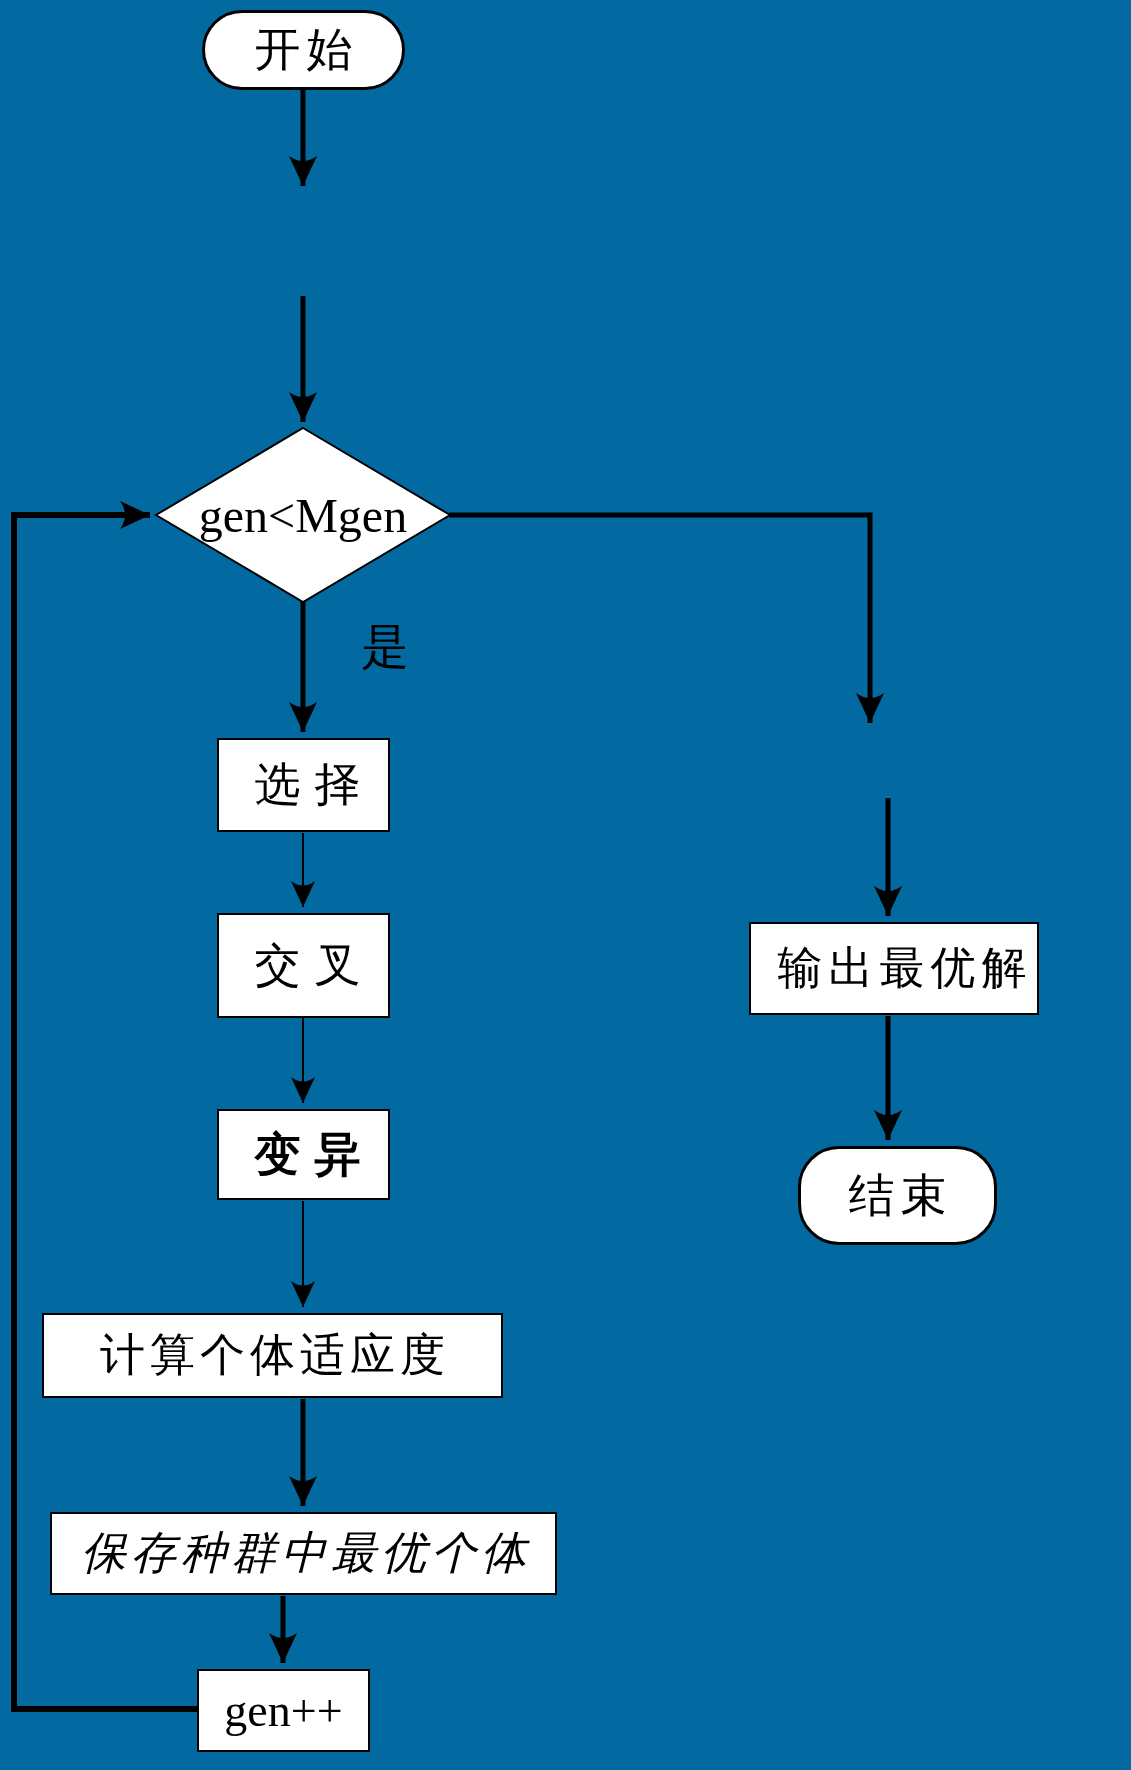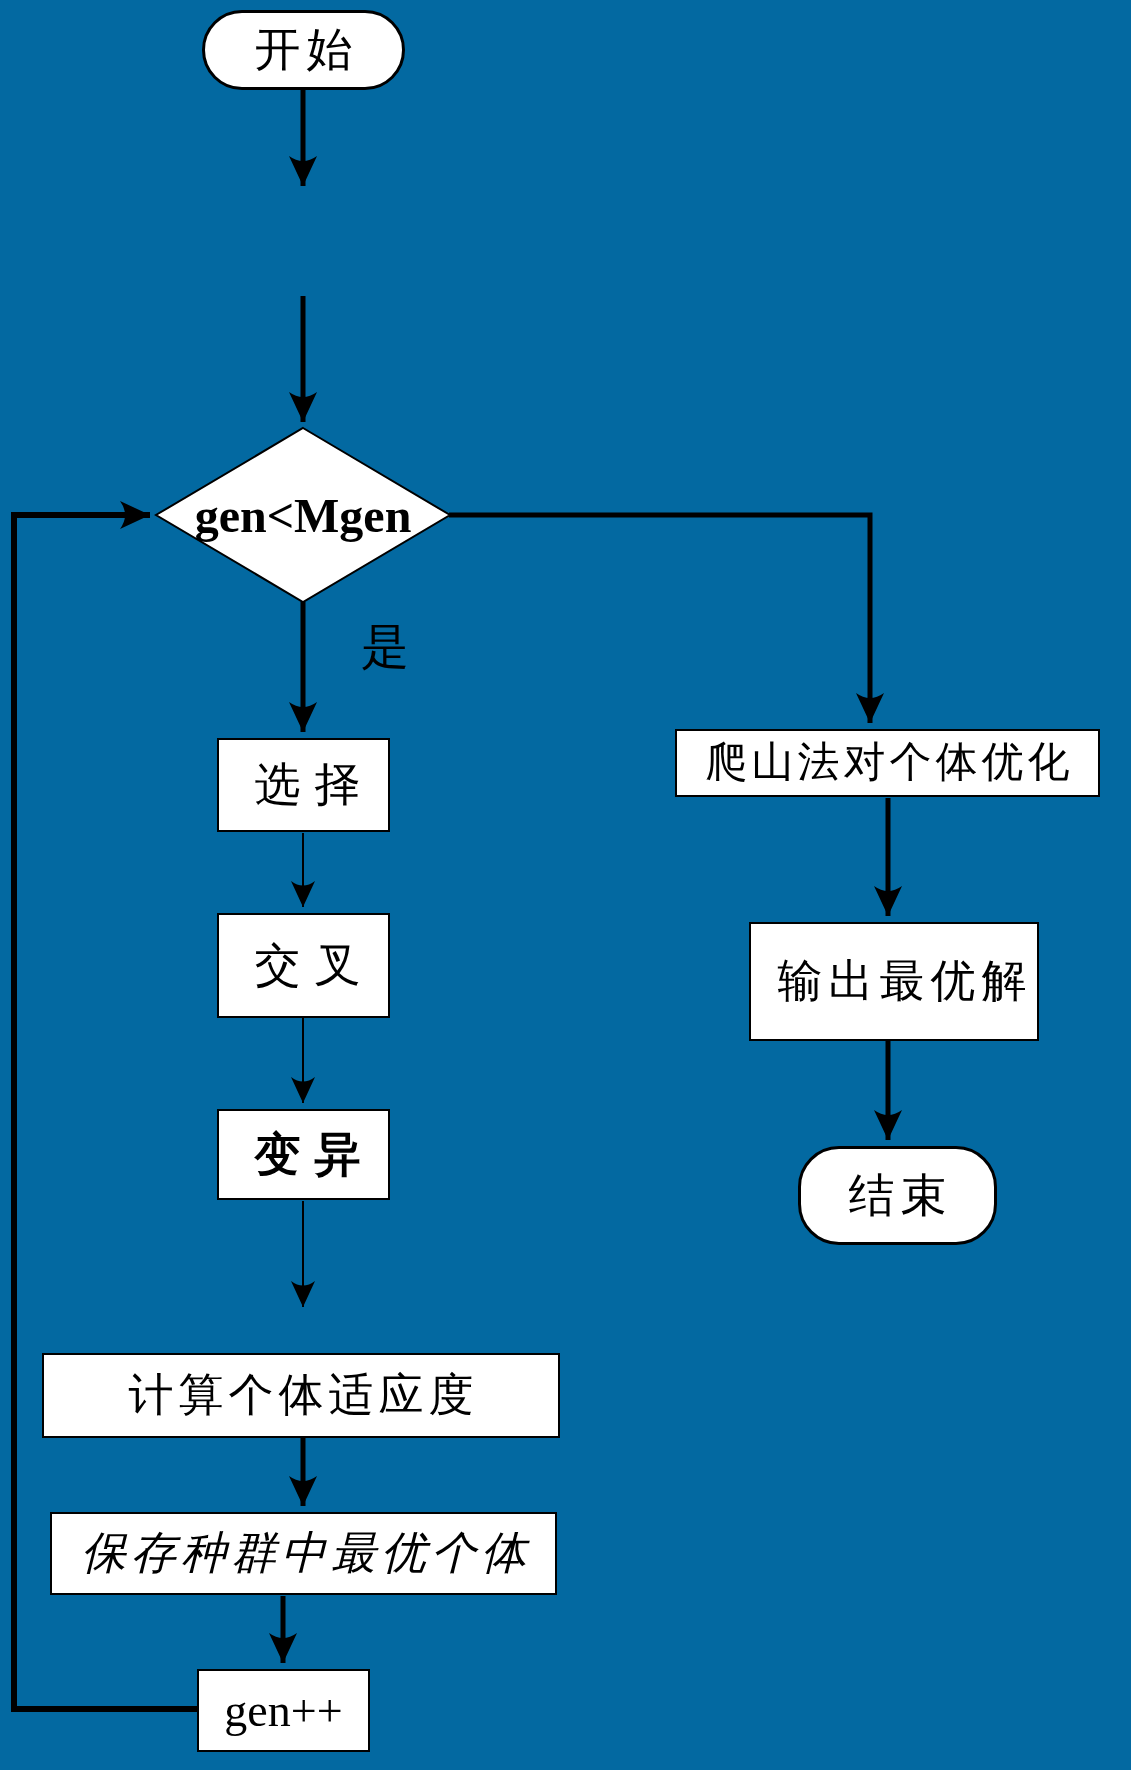--- a/index.html
+++ b/index.html
@@ -74,57 +74,54 @@
     <path d="M888,1016 L888,1140" stroke="#000" stroke-width="5" fill="none" marker-end="url(#ah)"></path>
 
     <polygon points="303,428 450,515 303,602 156,515" fill="#ffffff" stroke="#000000" stroke-width="2"></polygon>
   </svg>
 
   <div class="node stadium" style="left:202px; top:10px; width:203px; height:80px;">
     <span>开始</span>
   </div>
 
 
-  <div class="decision-label" style="left:193px; top:487px; width:220px; height:56px;font-weight:bold;">
+  <div class="decision-label" style="left:193px; top:487px; width:220px; height:56px;">
     <span>gen&lt;Mgen</span>
   </div>
 
   <div class="edge-label" style="left:355px; top:618px; width:60px; height:58px;">
     <span>是</span>
   </div>
 
   <div class="node pair" style="left:217px; top:738px; width:173px; height:94px;">
     <span>选择</span>
   </div>
 
   <div class="node pair" style="left:217px; top:913px; width:173px; height:105px;">
     <span>交叉</span>
   </div>
 
   <div class="node pair" style="left:217px; top:1109px; width:173px; height:91px;font-weight:bold;">
     <span>变异</span>
   </div>
 
-  <div class="node cjk-wide" style="left:42px; top:1353px; width:518px; height:85px;">
+  <div class="node cjk-wide" style="left:42px; top:1313px; width:461px; height:85px;">
     <span>计算个体适应度</span>
   </div>
 
   <div class="node cjk-wide" style="left:50px; top:1512px; width:507px; height:83px;font-style:italic;">
     <span>保存种群中最优个体</span>
   </div>
 
   <div class="node latin" style="left:197px; top:1669px; width:173px; height:83px;">
     <span>gen++</span>
   </div>
 
-  <div class="node" style="left:675px; top:729px; width:425px; height:68px; font-size:42px; letter-spacing:4px; padding-left:4px;">
-    <span>爬山法对个体优化</span>
-  </div>
 
-  <div class="node" style="left:749px; top:922px; width:290px; height:119px; letter-spacing:6px; padding-left:22px;">
+  <div class="node" style="left:749px; top:922px; width:290px; height:93px; letter-spacing:6px; padding-left:22px;">
     <span>输出最优解</span>
   </div>
 
   <div class="node stadium" style="left:798px; top:1146px; width:199px; height:99px;">
     <span>结束</span>
   </div>
 
 </div>
 
 </body></html>

